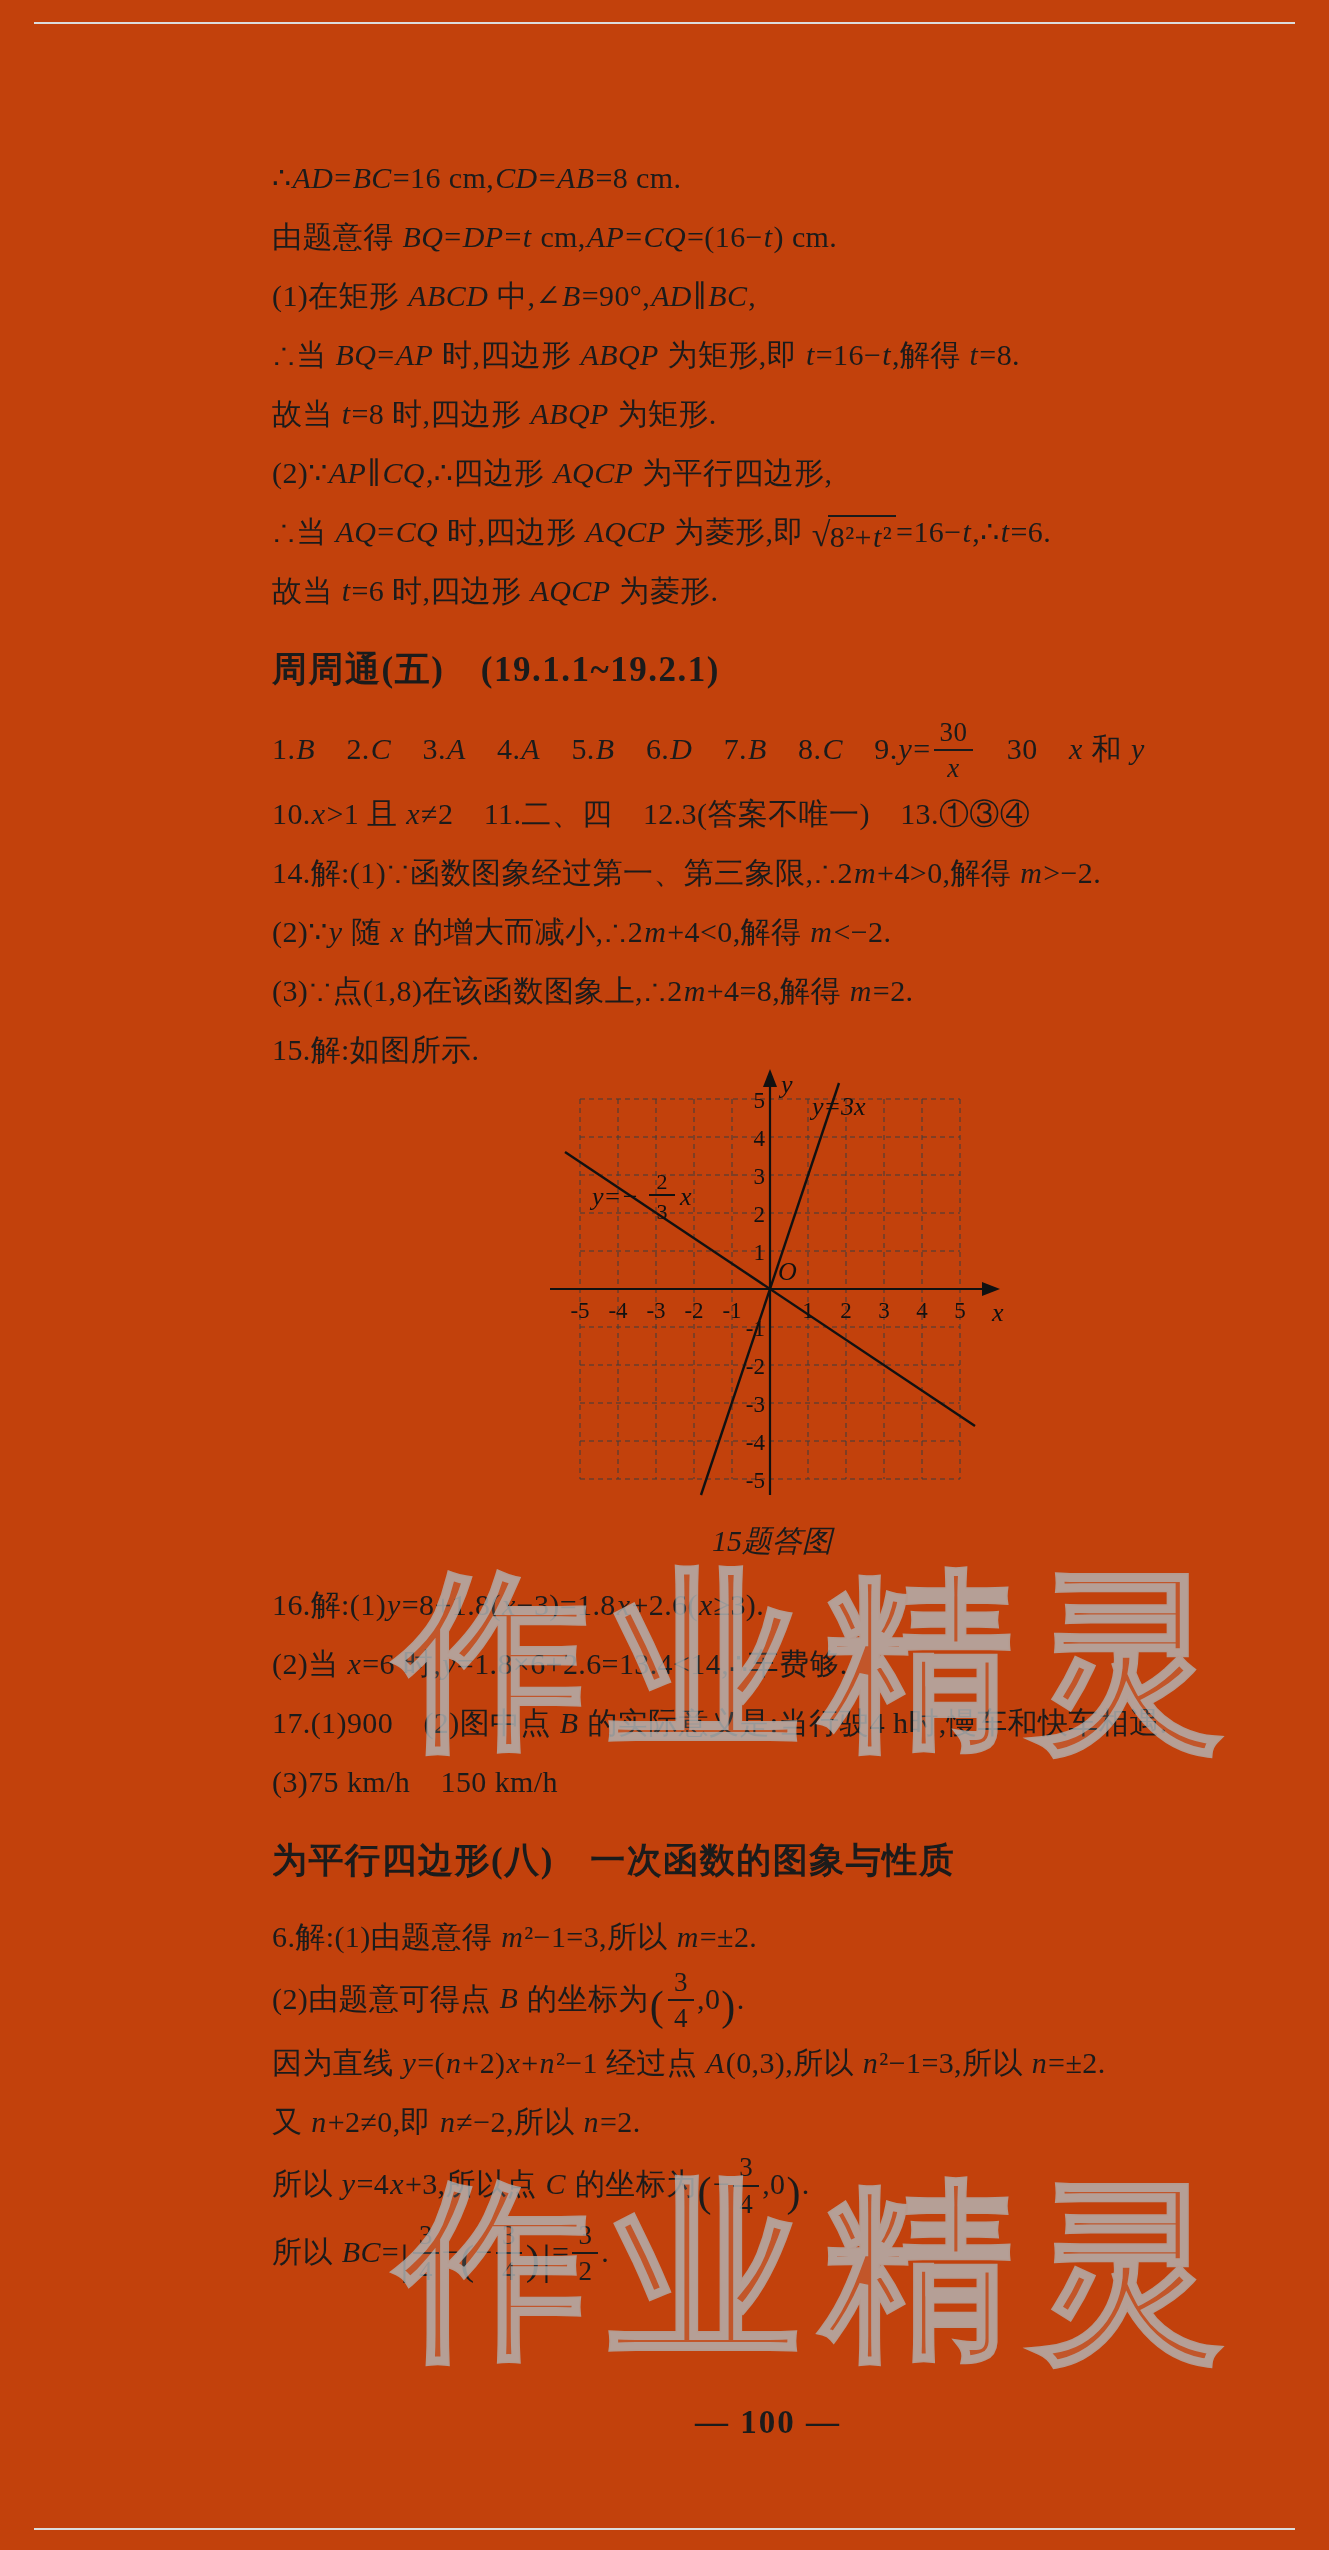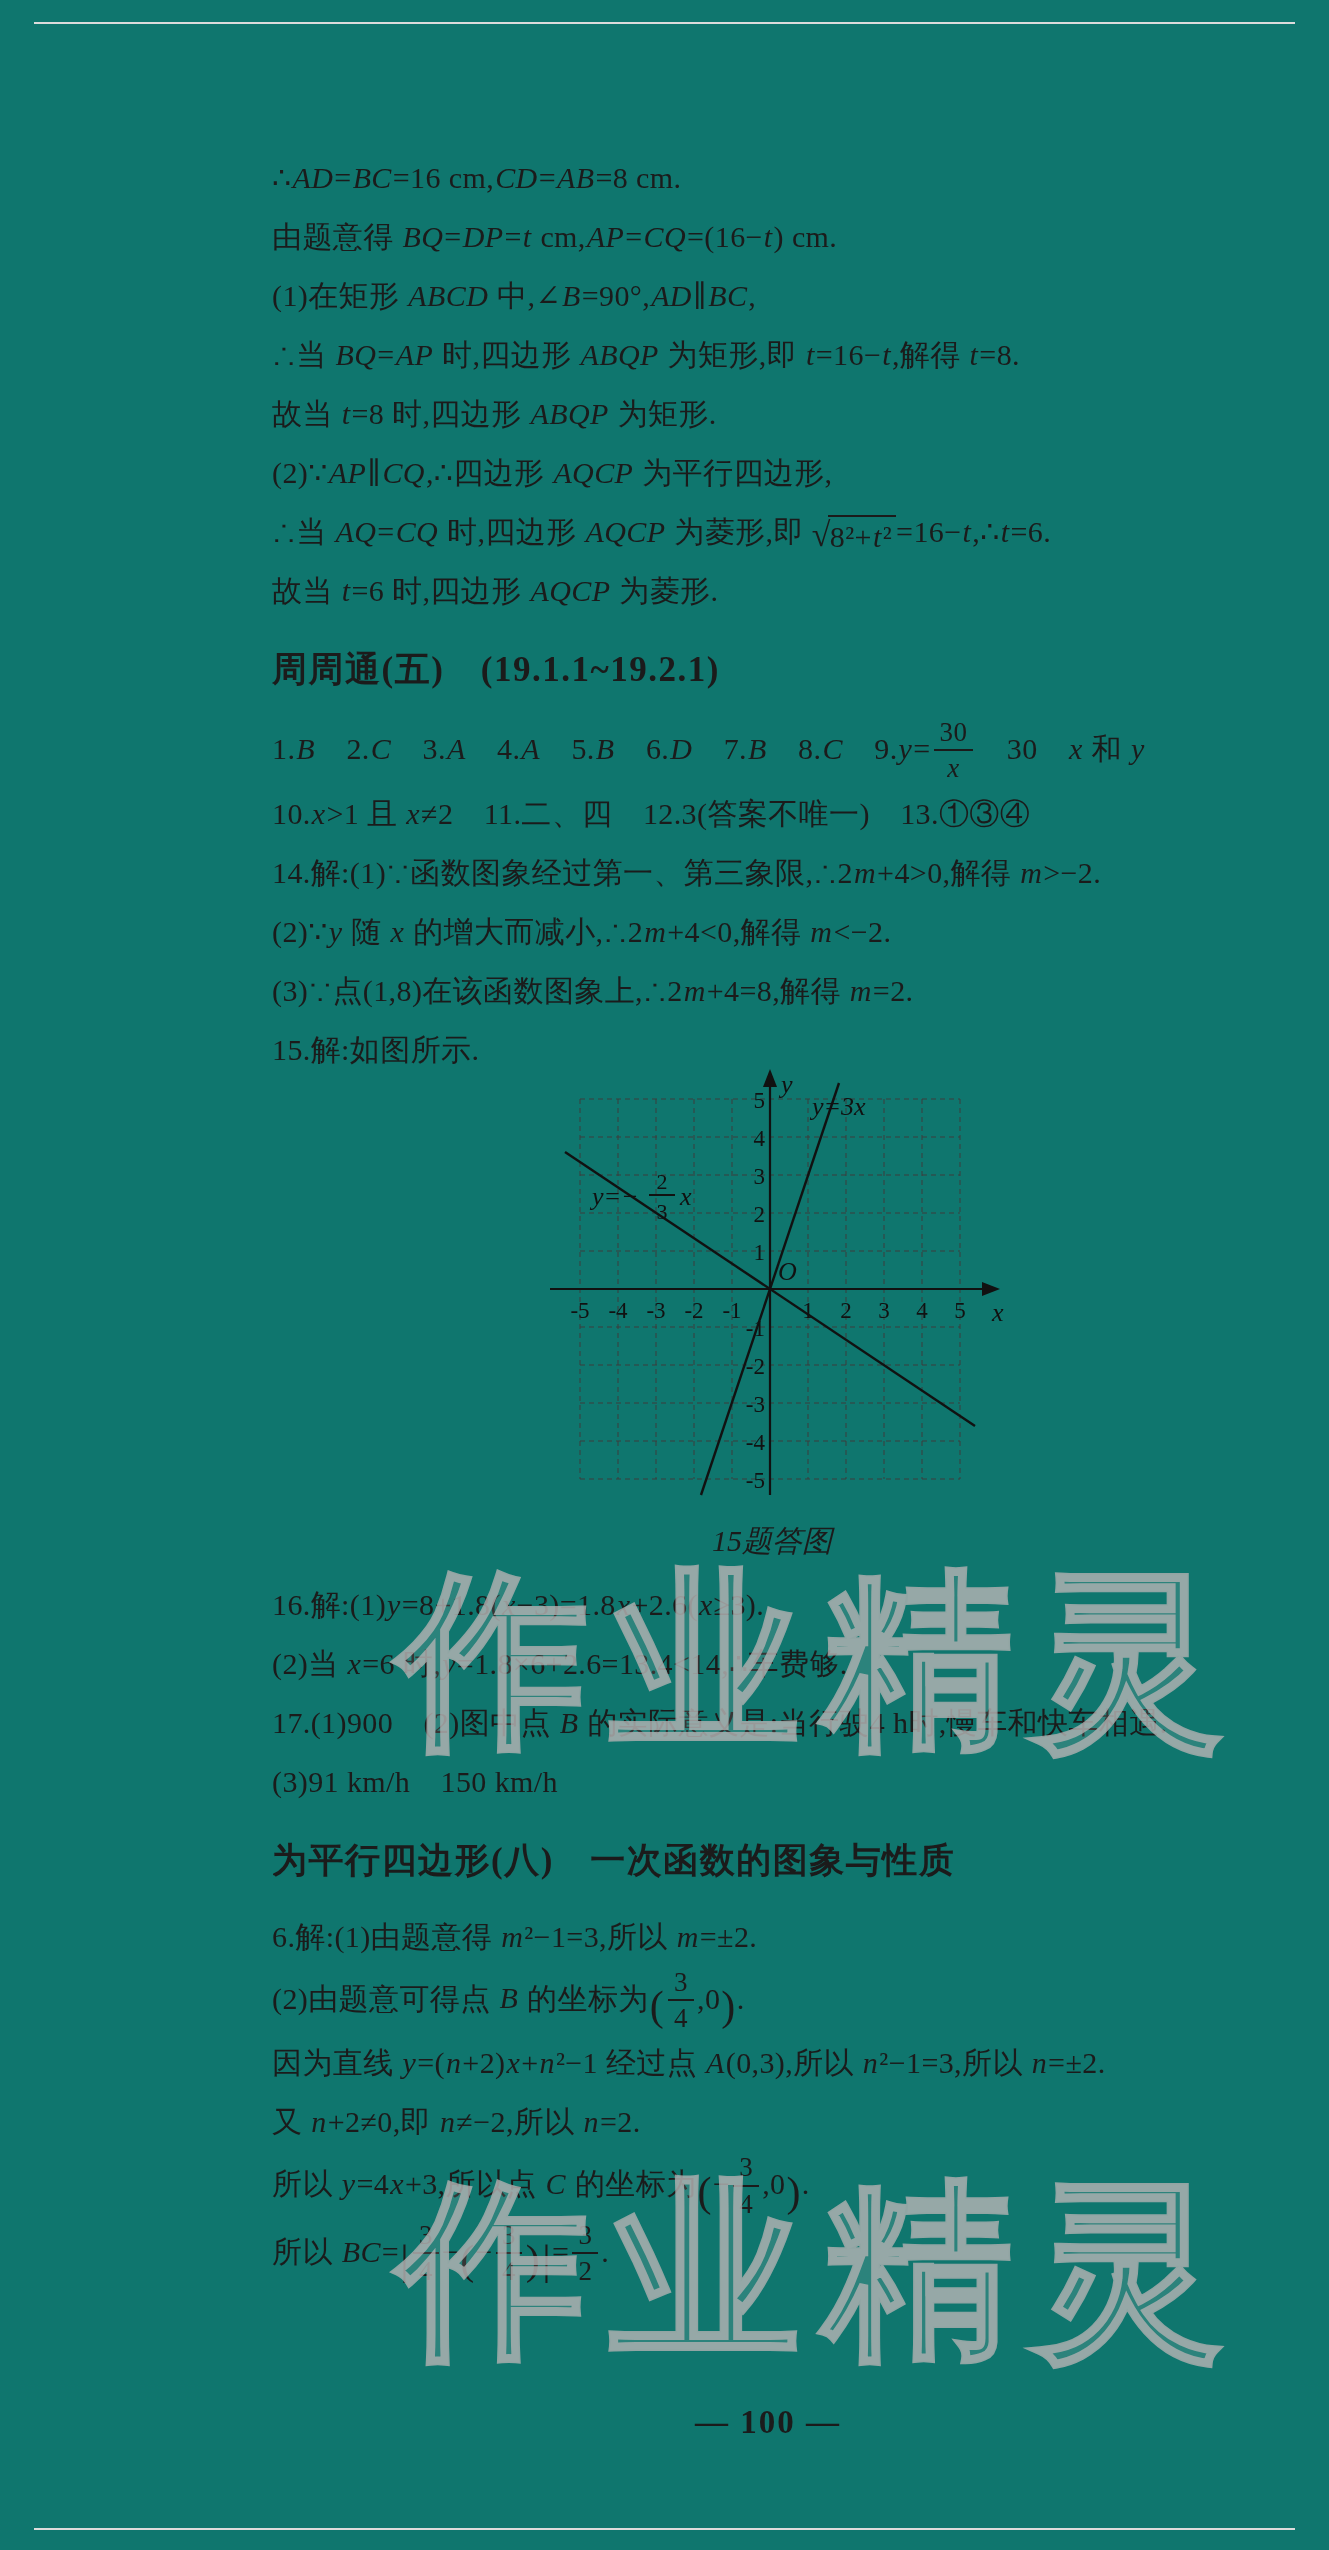--- a/index.html
+++ b/index.html
@@ -1,18 +1,18 @@
 <!DOCTYPE html>
 <html><head>
 <meta charset="utf-8">
 <style>
   *{margin:0;padding:0;box-sizing:border-box;}
   html,body{background:#ffffff;}
   body{width:1329px;height:2550px;position:relative;font-family:"Liberation Serif","DejaVu Serif",serif;color:#1b1b1b;overflow:hidden;}
-  .sheet{position:absolute;inset:0;background:#0f766e;}
+  .sheet{position:absolute;inset:0;background:#c2410c;}
   .edge{position:absolute;left:34px;right:34px;height:2px;background:#dcdcdc;}
   .edge.top{top:22px;}
   .edge.bottom{top:2528px;}
   .content{position:absolute;left:272px;top:148px;width:908px;font-size:30px;}
   .line{line-height:59px;letter-spacing:0.4px;}
   i{font-style:italic;padding:0 1px;}
   .sec-title{font-size:35px;font-weight:bold;text-align:left;margin:28px 0 24px;letter-spacing:1.5px;line-height:44px;}
   .frac{display:inline-block;text-align:center;vertical-align:-0.62em;line-height:1;margin:0 3px;}
   .fn{display:block;padding:2px 6px 3px;border-bottom:2.5px solid #1b1b1b;font-size:27px;line-height:1.05;}
   .fd{display:block;padding:3px 6px 1px;font-size:27px;line-height:1.05;}
@@ -117,21 +117,21 @@
           <text class="tick" x="233" y="391">-4</text>
           <text class="tick" x="233" y="429">-5</text>
         </g>
       </svg>
       <div class="fig-caption">15题答图</div>
     </div>
 
     <div class="line" style="margin-top:14px;">16.解:(1)<i>y</i>=8+1.8(<i>x</i>−3)=1.8<i>x</i>+2.6(<i>x</i>≥3).</div>
     <div class="line">(2)当 <i>x</i>=6 时,<i>y</i>=1.8×6+2.6=13.4&lt;14,∴车费够.</div>
     <div class="line">17.(1)900　(2)图中点 <i>B</i> 的实际意义是:当行驶4 h时,慢车和快车相遇.</div>
-    <div class="line">(3)91 km/h　150 km/h</div>
+    <div class="line">(3)75 km/h　150 km/h</div>
 
     <h2 class="sec-title">为平行四边形(八)　一次函数的图象与性质</h2>
 
     <div class="line">6.解:(1)由题意得 <i>m</i>²−1=3,所以 <i>m</i>=±2.</div>
     <div class="line">(2)由题意可得点 <i>B</i> 的坐标为<span class="bigp">(</span><span class="frac"><span class="fn">3</span><span class="fd">4</span></span>,0<span class="bigp">)</span>.</div>
     <div class="line">因为直线 <i>y</i>=(<i>n</i>+2)<i>x</i>+<i>n</i>²−1 经过点 <i>A</i>(0,3),所以 <i>n</i>²−1=3,所以 <i>n</i>=±2.</div>
     <div class="line">又 <i>n</i>+2≠0,即 <i>n</i>≠−2,所以 <i>n</i>=2.</div>
     <div class="line">所以 <i>y</i>=4<i>x</i>+3,所以点 <i>C</i> 的坐标为<span class="bigp">(</span>−<span class="frac"><span class="fn">3</span><span class="fd">4</span></span>,0<span class="bigp">)</span>.</div>
     <div class="line">所以 <i>BC</i>=<span class="bigp">|</span><span class="frac"><span class="fn">3</span><span class="fd">4</span></span>−<span class="bigp">(</span>−<span class="frac"><span class="fn">3</span><span class="fd">4</span></span><span class="bigp">)</span><span class="bigp">|</span>=<span class="frac"><span class="fn">3</span><span class="fd">2</span></span>.</div>
   </div>

